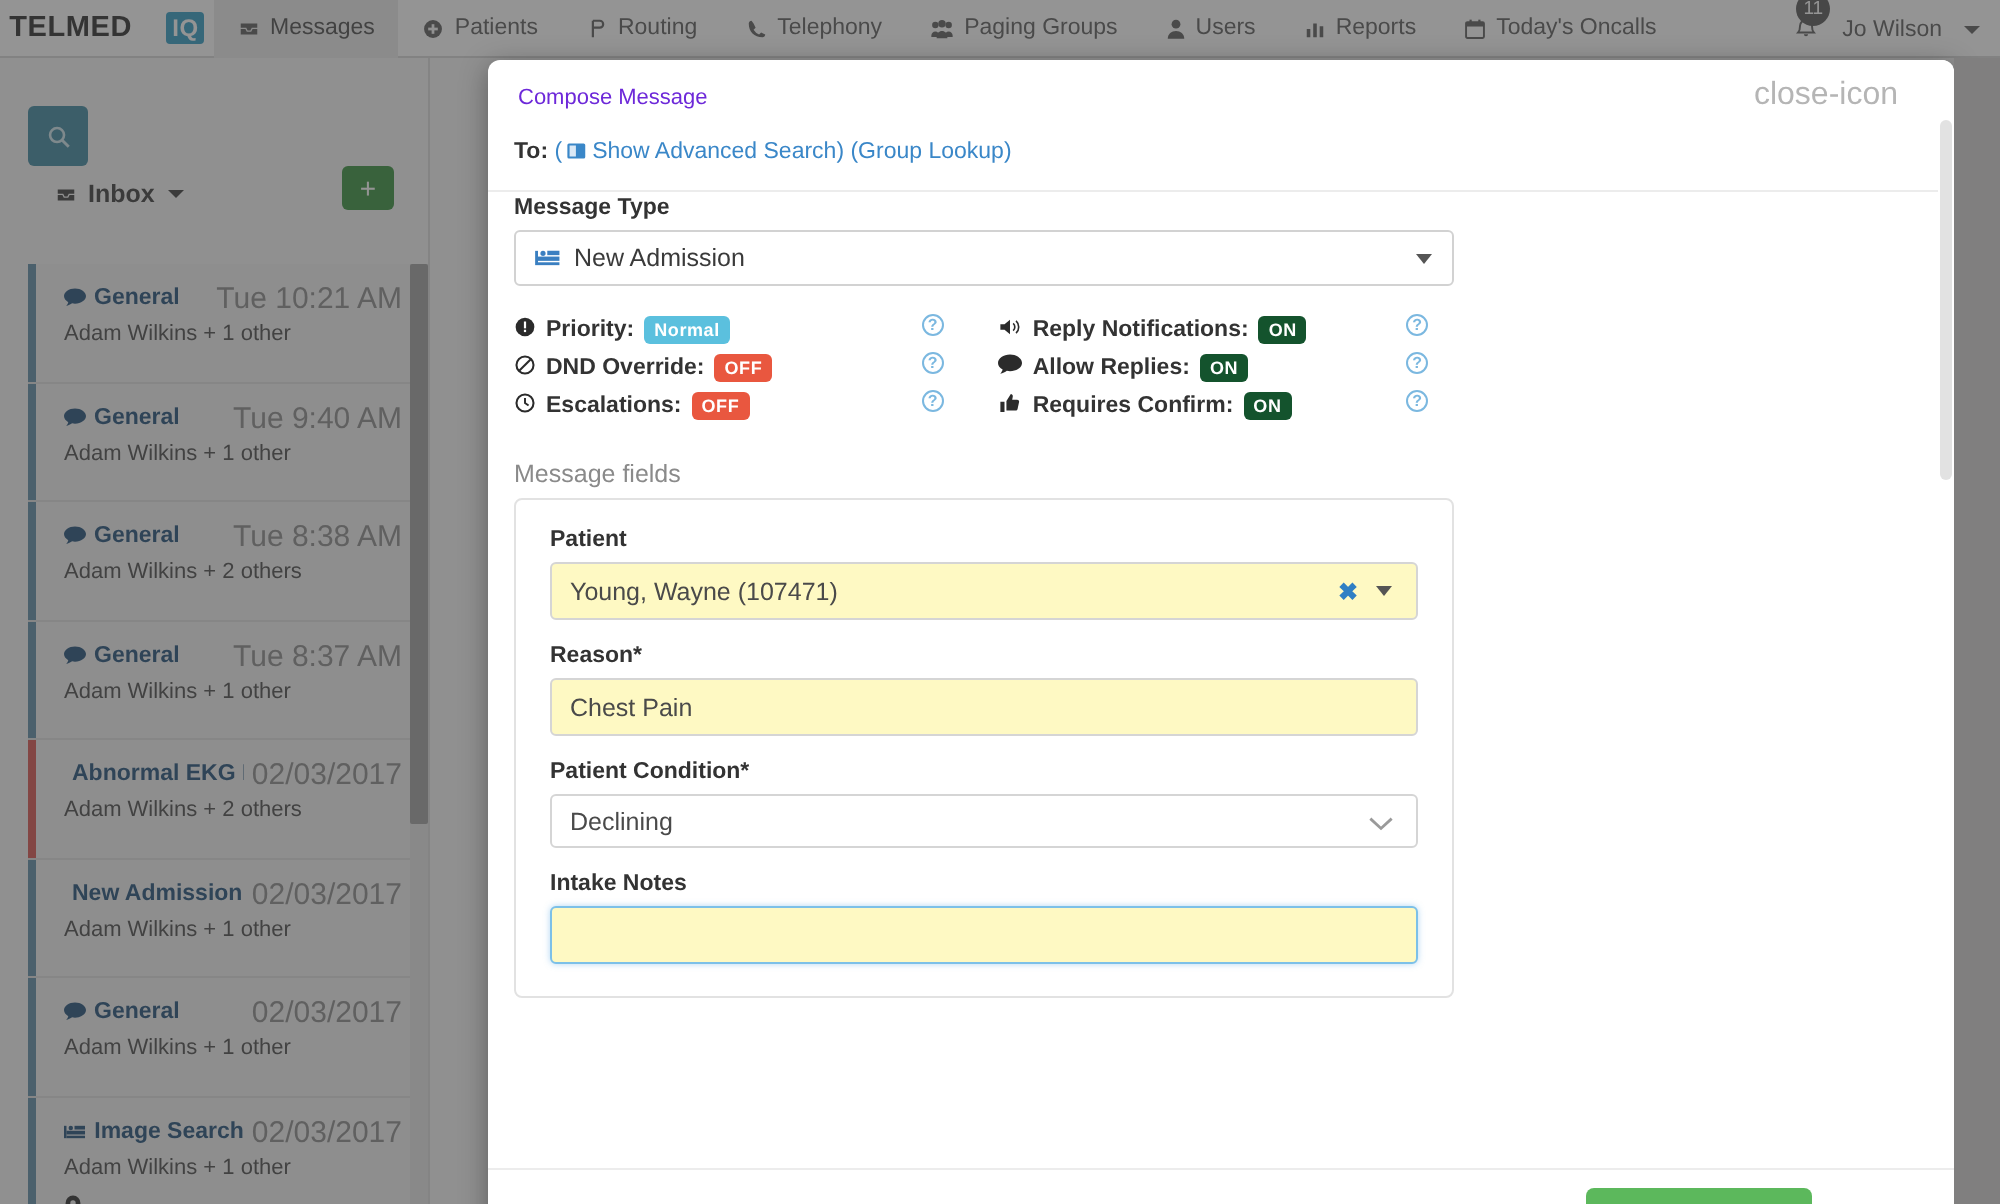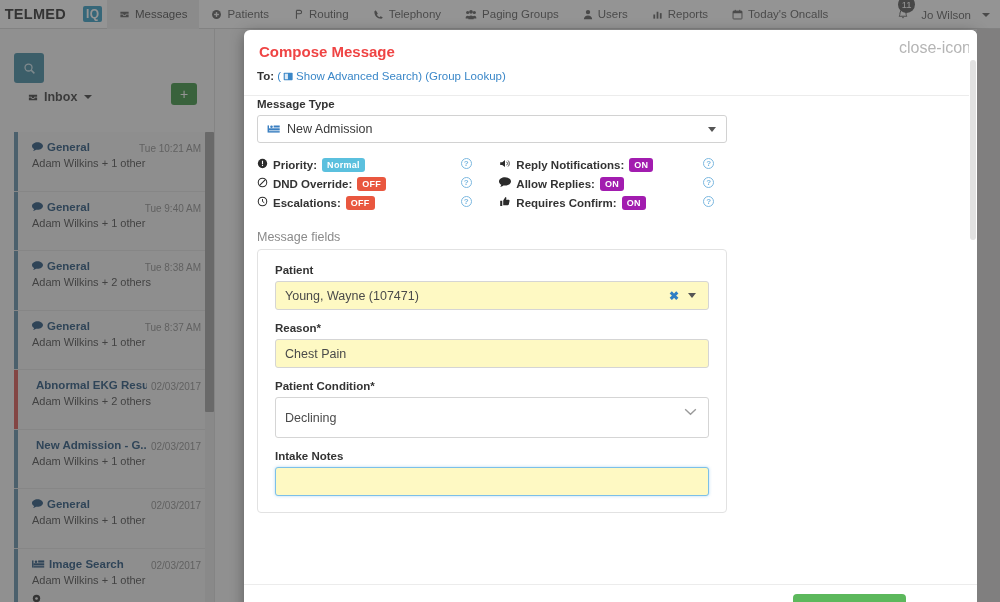--- a/index.html
+++ b/index.html
@@ -85,21 +85,21 @@
   .msgitem::before {
     content:""; position:absolute; left:0; top:0; bottom:0; width:4px; background:#5e8ca6;
   }
   .msgitem.alert::before { background:#d9534f; }
   .msgtop { display:flex; align-items:baseline; }
   .msgtitle {
     font-size:11.5px; font-weight:bold; color:#1f4e79;
     display:flex; align-items:center; gap:4px; flex:1;
     overflow:hidden; white-space:nowrap;
   }
-  .msgtime { font-size:10px; color:#8d8d8d; margin-left:4px; white-space:nowrap;text-align:center; }
+  .msgtime { font-size:15px; color:#8d8d8d; margin-left:4px; white-space:nowrap;text-align:center; }
   .msgsub { font-size:11px; color:#4a4a4a; margin-top:3px; }
   .msgextra { margin-top:3px; }
   .list-scrollbar {
     position:absolute; right:0px; top:103px; width:9px; bottom:0; background:#e7e7e7;
   }
   .list-scrollbar .thumb {
     position:absolute; left:0; top:0; width:9px; height:280px; background:#9f9f9f; border-radius:1px;
   }
 
   
@@ -108,24 +108,24 @@
   }
 
   
   .modal {
     position:absolute; left:244px; top:30px; width:733px; height:602px;
     background:#fff; border-radius:6px 6px 0 0; z-index:10;
     box-shadow:0 3px 14px rgba(0,0,0,.35);
     overflow:hidden;
   }
   .modal-close {
-    position:absolute; right:6px; top:10px; font-size:16px; color:#b5b5b5; line-height:1;
+    position:absolute; right:28px; top:10px; font-size:16px; color:#b5b5b5; line-height:1;
   }
   .modal-title {
-    position:absolute; left:15px; top:13px; font-size:15px; color:#ef4444; font-weight:bold;
+    position:absolute; left:15px; top:13px; font-size:11px; color:#6d28d9; font-weight:normal;
   }
   .modal-hr {
     position:absolute; left:0; right:0; top:65px; height:1px; background:#ececec;
   }
   .modal-body { position:absolute; left:0; top:0; right:0; bottom:0; }
 
   
   .form-col { position:absolute; left:13px; top:40px; width:470px; }
   .to-line { font-size:11.5px; color:#333; font-weight:bold; margin-bottom:6px; }
   .to-line .lnk { color:#3a87c8; font-weight:normal; }
@@ -157,21 +157,21 @@
   .opt-col.c1 { width:222px; }
   .opt-col.c2 { width:222px; }
   .opt-row { display:flex; align-items:center; height:17px; margin-bottom:2px; gap:5px; }
   .opt-label { font-weight:bold; color:#333; }
   .badge {
     border-radius:3px; color:#fff; font-size:9px; font-weight:bold;
     padding:1px 5px; line-height:12px; letter-spacing:.3px;
   }
   .badge.normal { background:#5bc0de; }
   .badge.off { background:#e9573f; }
-  .badge.on { background:#a21caf; }
+  .badge.on { background:#14532d; }
   .help {
     width:11px;height:11px;border-radius:50%;
     border:1.3px solid #7bb8e0; color:#7bb8e0; font-size:8px; font-weight:bold;
     display:inline-flex; align-items:center; justify-content:center;
   }
 
   .section-title { font-size:12.5px; color:#8a8a8a; margin:17px 0 5px; }
   .fieldset {
     border:1px solid #e2e2e2; border-radius:4px; padding:14px 17px 16px;
   }
@@ -181,21 +181,21 @@
     display:flex; align-items:center; padding:0 9px; font-size:12.5px; color:#4a4a4a;
     position:relative;
   }
   .input-box.focus { border:1px solid #7cc0e8; box-shadow:0 0 3px rgba(102,175,233,.5); }
   .input-box .clear-x { position:absolute; right:29px; color:#2f7fc4; font-size:12px; font-weight:bold; }
   .input-box .tri2 {
     position:absolute; right:12px; width:0;height:0;
     border-left:4px solid transparent;border-right:4px solid transparent;border-top:5px solid #555;
   }
   .native-sel {
-    height:41px; border:1px solid #d5d5d5; border-radius:3px; background:#fff;
+    height:27px; border:1px solid #d5d5d5; border-radius:3px; background:#fff;
     display:flex; align-items:center; padding:0 9px; font-size:12.5px; color:#4a4a4a;
     position:relative;
   }
   .native-sel .chev {
     position:absolute; right:8px; top:4px; width:20px; height:20px;
     display:flex; align-items:center; justify-content:center;
   }
   .file-row { display:flex; align-items:stretch; height:20px; margin-top:2px; }
   .file-name {
     width:116px; background:#ededed; border:1px solid #adadad; border-right:none;

